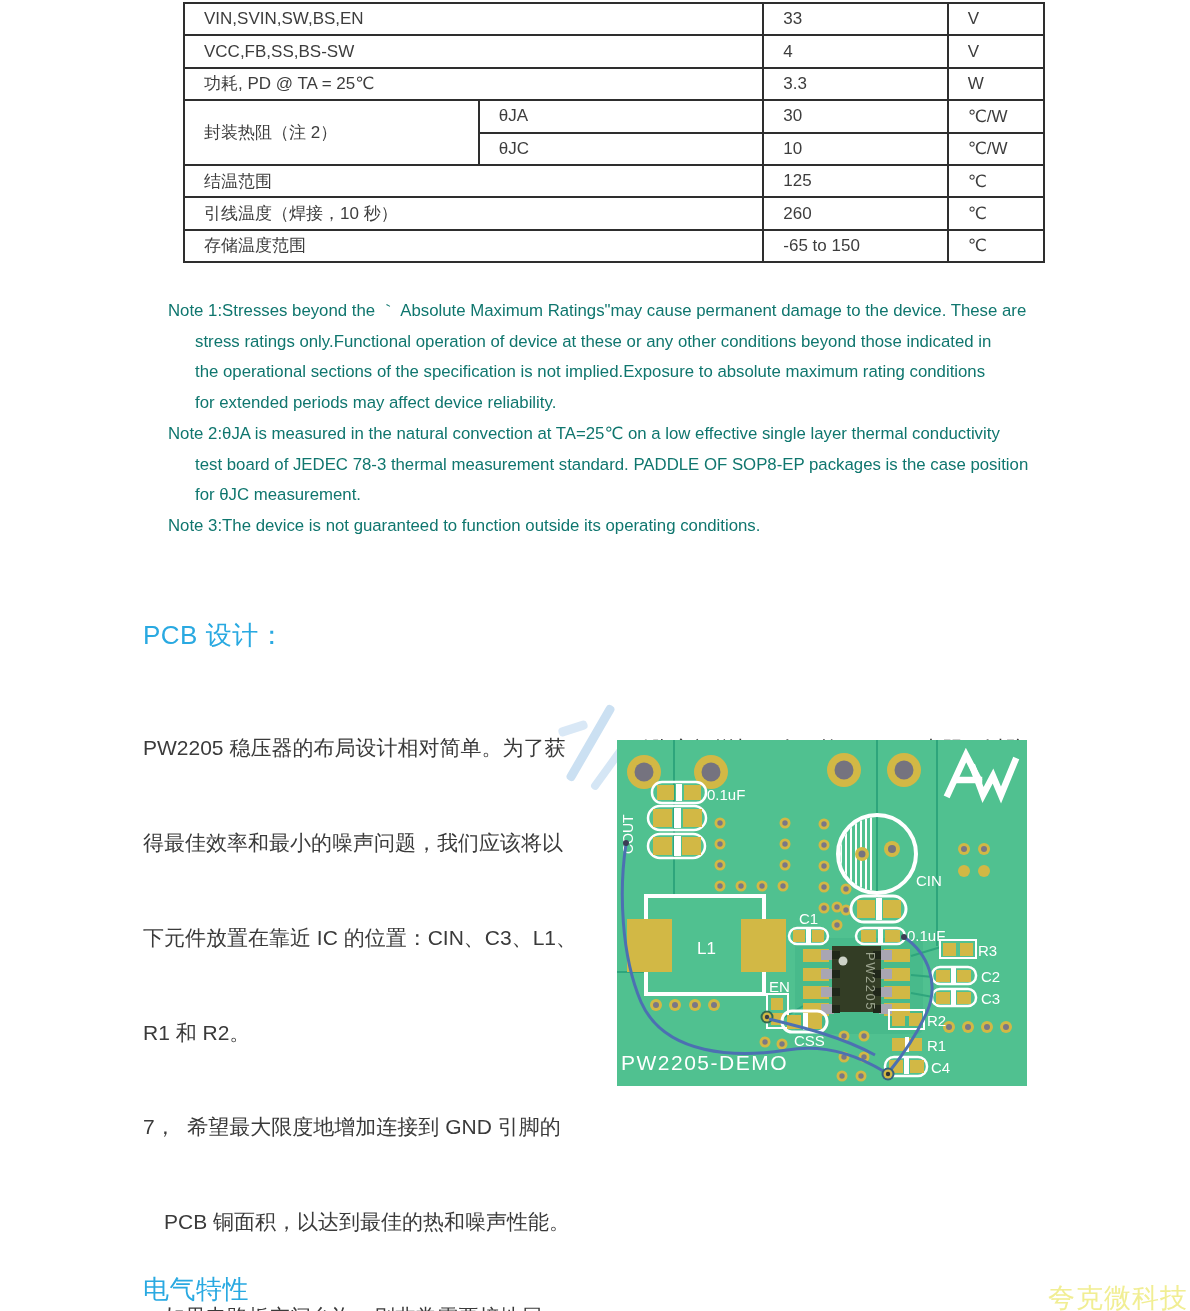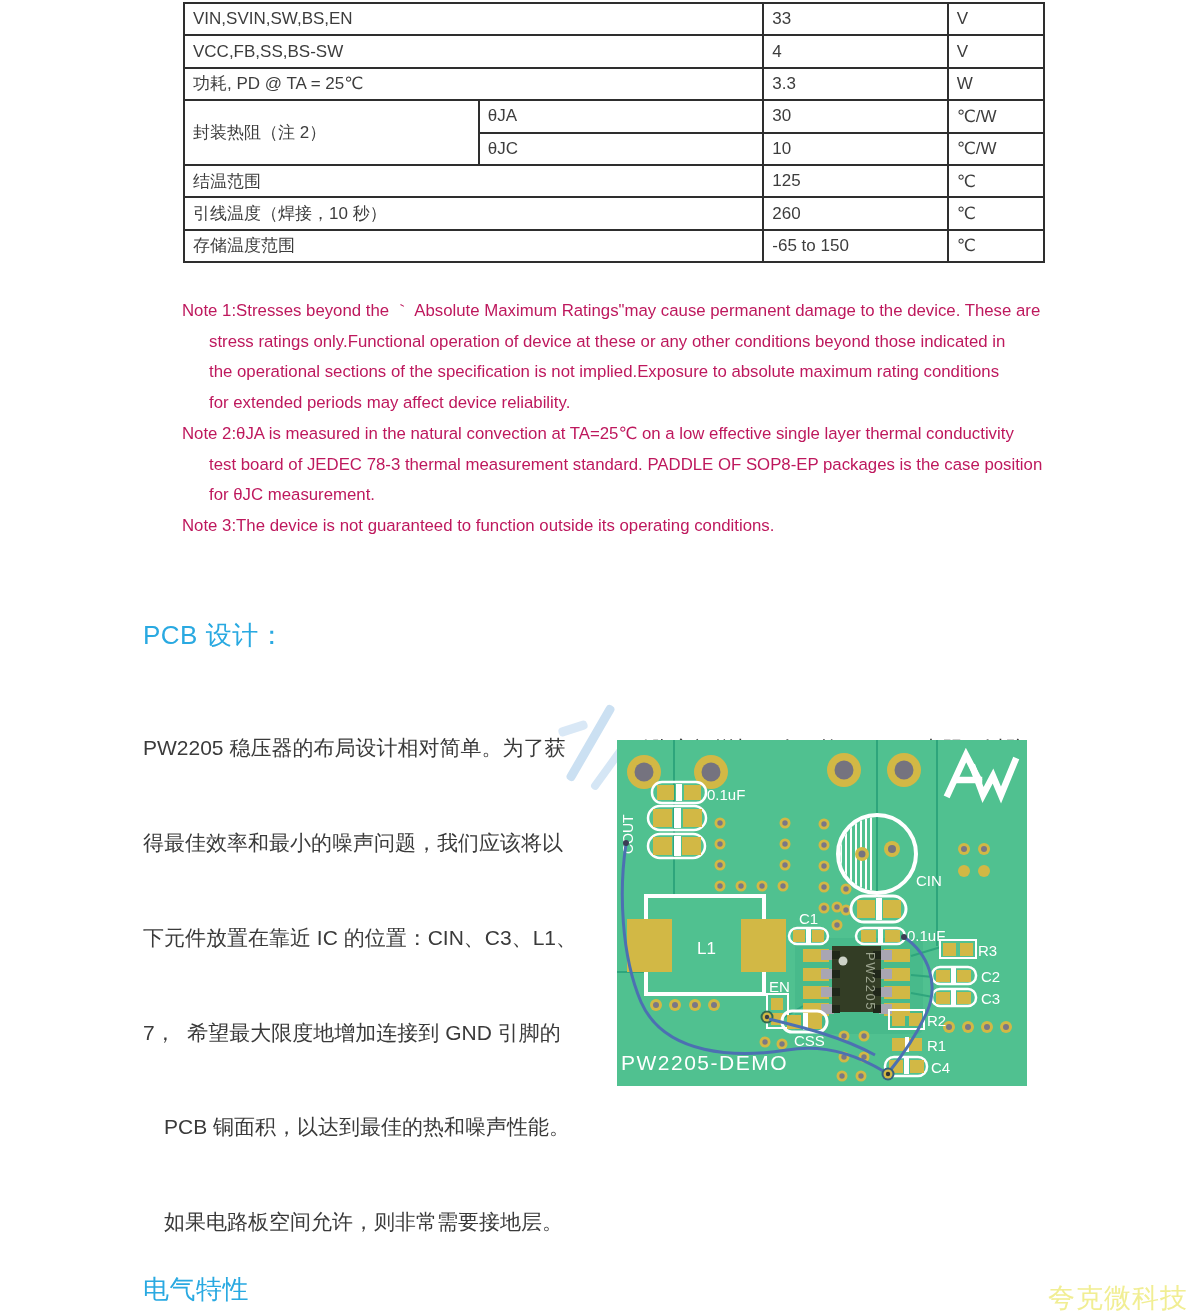--- a/index.html
+++ b/index.html
@@ -2,26 +2,26 @@
 <html><head>
 <meta charset="utf-8">
 <style>
   html,body{margin:0;padding:0;background:#ffffff;}
   body{width:1190px;height:1311px;position:relative;overflow:hidden;
        font-family:"Liberation Sans","DejaVu Sans",sans-serif;color:#3a3a3a;}
 
   
   .spec-table{position:absolute;left:183px;top:2px;width:862px;border-collapse:collapse;table-layout:fixed;}
   .spec-table td{border:2px solid #2e2e2e;font-size:17px;color:#3d3d3d;
-                 padding:0 0 0 8px;vertical-align:middle;height:30.4px;overflow:hidden;white-space:nowrap;}
+                 padding:0 0 0 19px;vertical-align:middle;height:30.4px;overflow:hidden;white-space:nowrap;}
   .col-p1{width:294px}.col-p2{width:284px}.col-val{width:184px}.col-unit{width:96px}
 
   
-  .notes{position:absolute;left:182px;top:296px;width:920px;font-size:16.8px;line-height:30.7px;
-         color:#be185d;white-space:nowrap;}
+  .notes{position:absolute;left:168px;top:296px;width:920px;font-size:16.8px;line-height:30.7px;
+         color:#0f766e;white-space:nowrap;}
   .notes .ind{padding-left:27px;}
 
   
   .h-blue{position:absolute;color:#29a9e1;font-weight:normal;font-size:26px;letter-spacing:.5px;}
   .h-pcb{left:143px;top:618px;}
   .h-elec{left:143px;top:1272px;}
 
   
   .colL{position:absolute;left:143px;top:669px;width:440px;font-size:21px;line-height:31.6px;
         color:#3a3a3a;white-space:pre;}
@@ -105,20 +105,21 @@
   <div class="ind">for θJC measurement.</div>
   <div>Note 3:The device is not guaranteed to function outside its operating conditions.</div>
 </div>
 
 <div class="h-blue h-pcb">PCB 设计：</div>
 
 <div class="colL">
   <div>PW2205 稳压器的布局设计相对简单。为了获</div>
   <div>得最佳效率和最小的噪声问题，我们应该将以</div>
   <div>下元件放置在靠近 IC 的位置：CIN、C3、L1、</div>
+  <div>R1 和 R2。</div>
   <div>7，  希望最大限度地增加连接到 GND 引脚的</div>
   <div>　PCB 铜面积，以达到最佳的热和噪声性能。</div>
   <div>　如果电路板空间允许，则非常需要接地层。</div>
   
   
   
   
   
   
   

